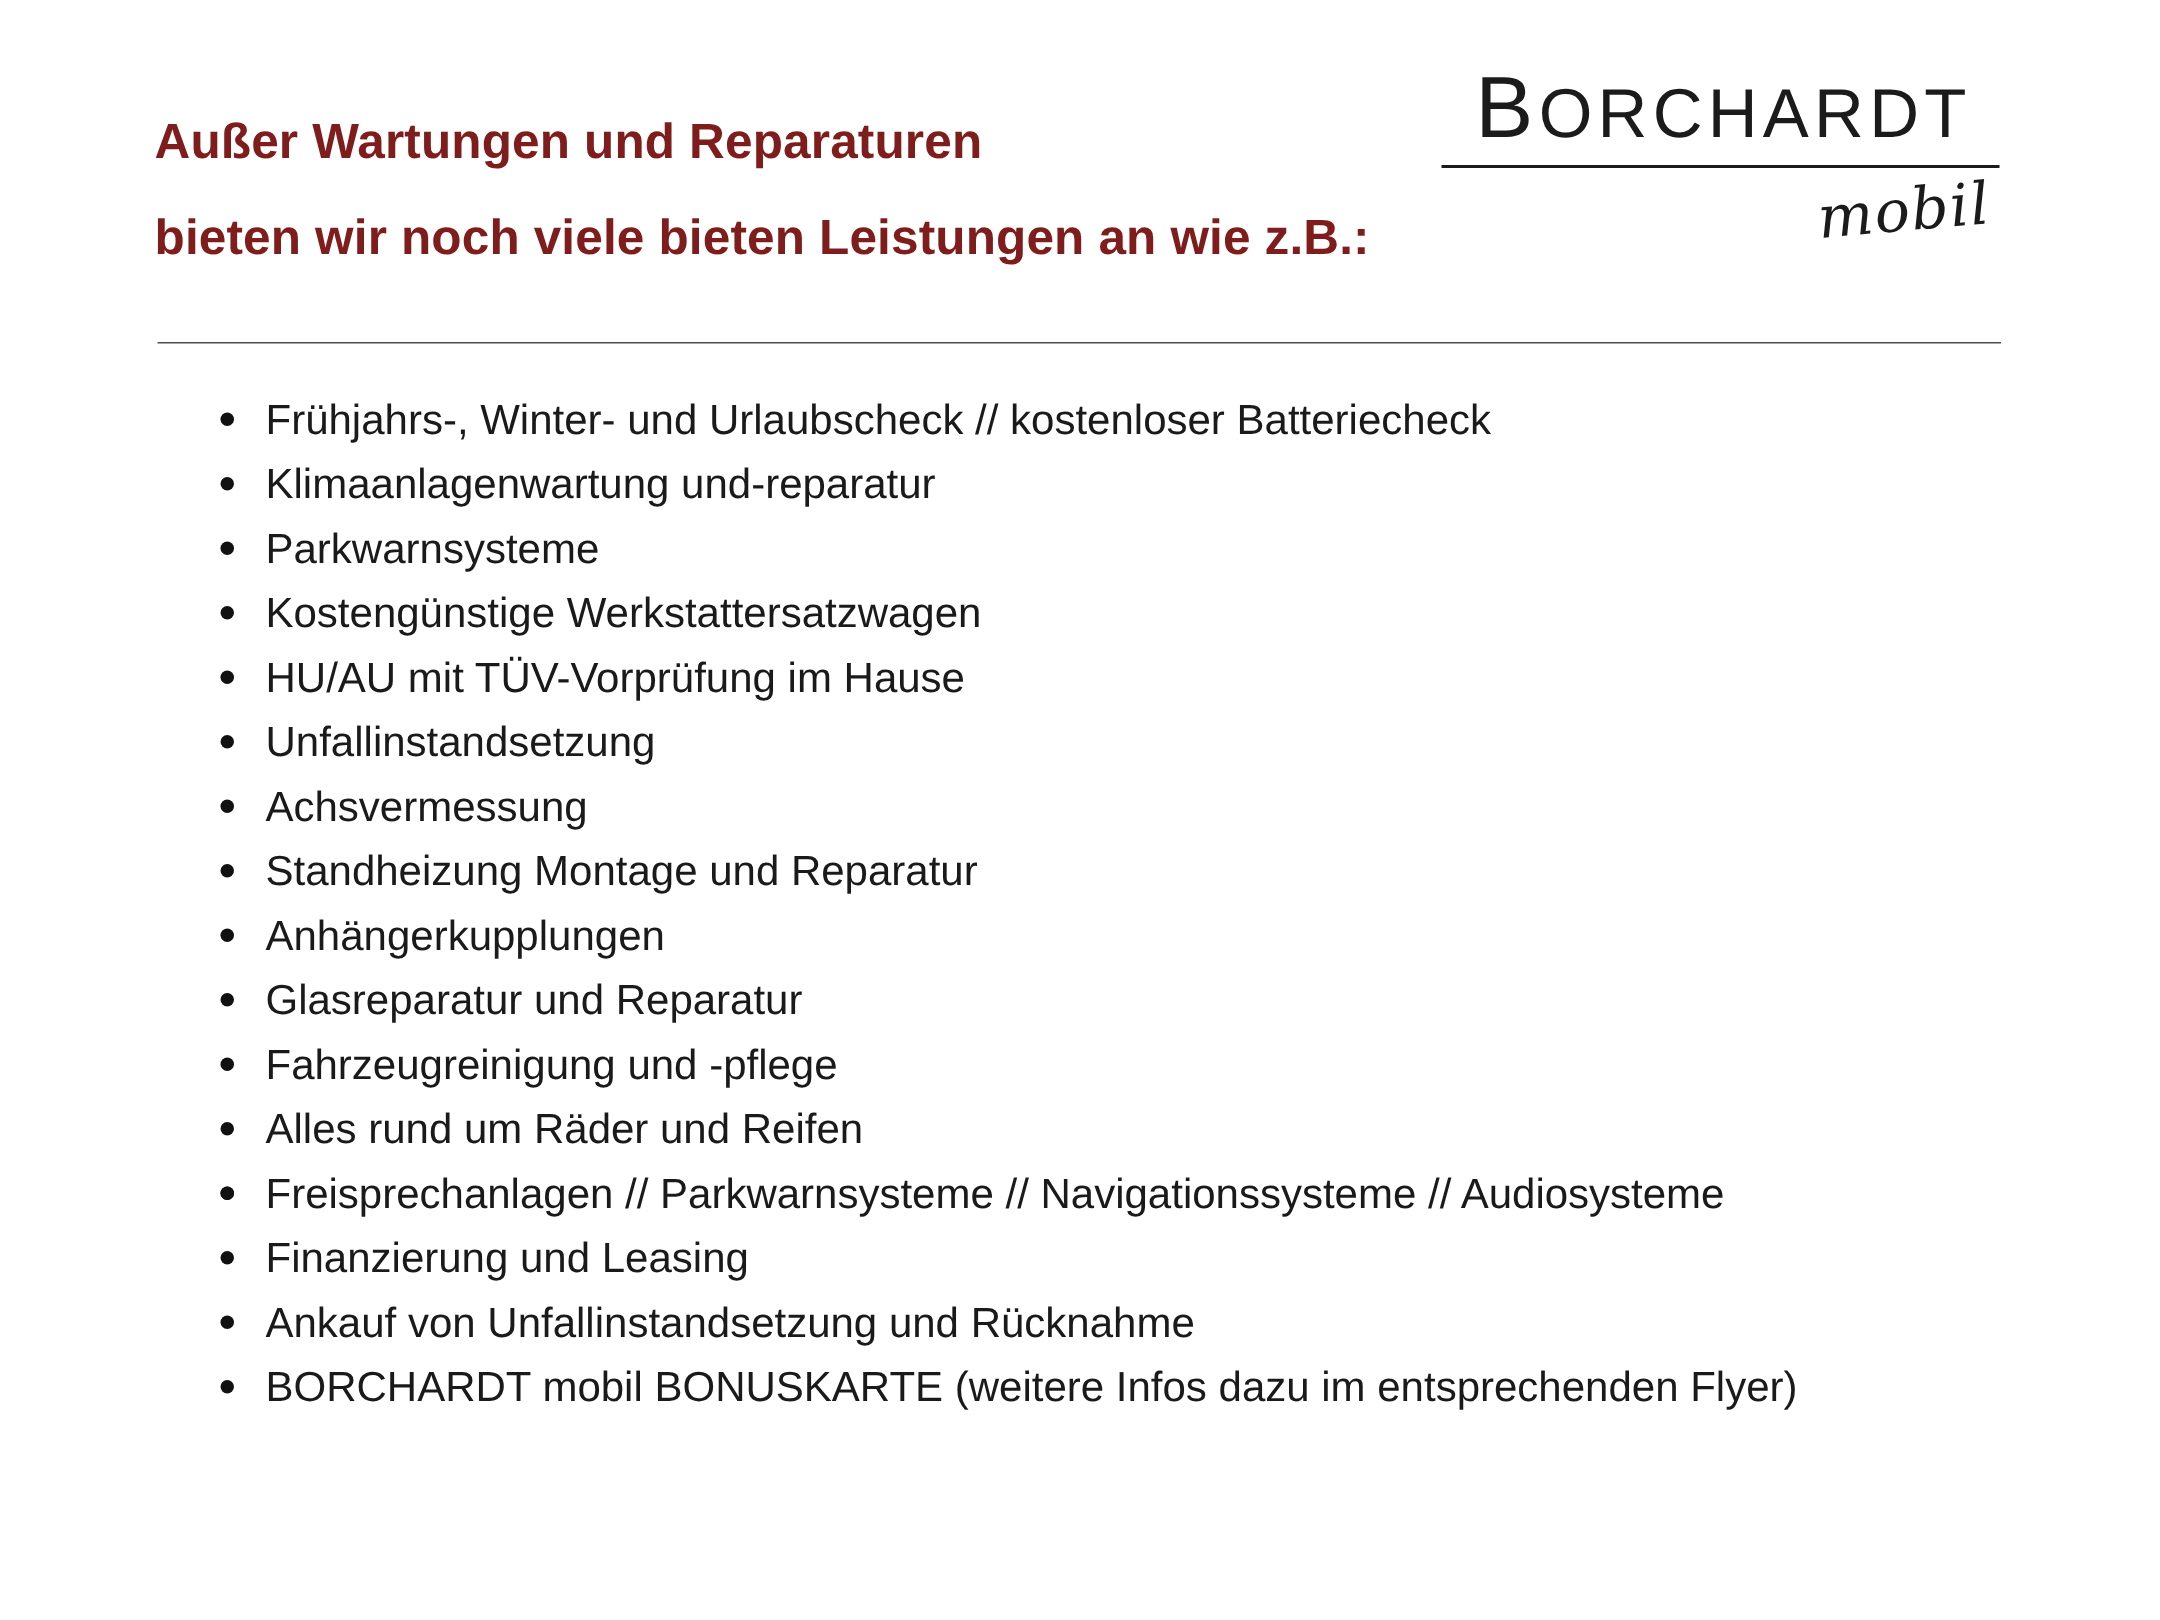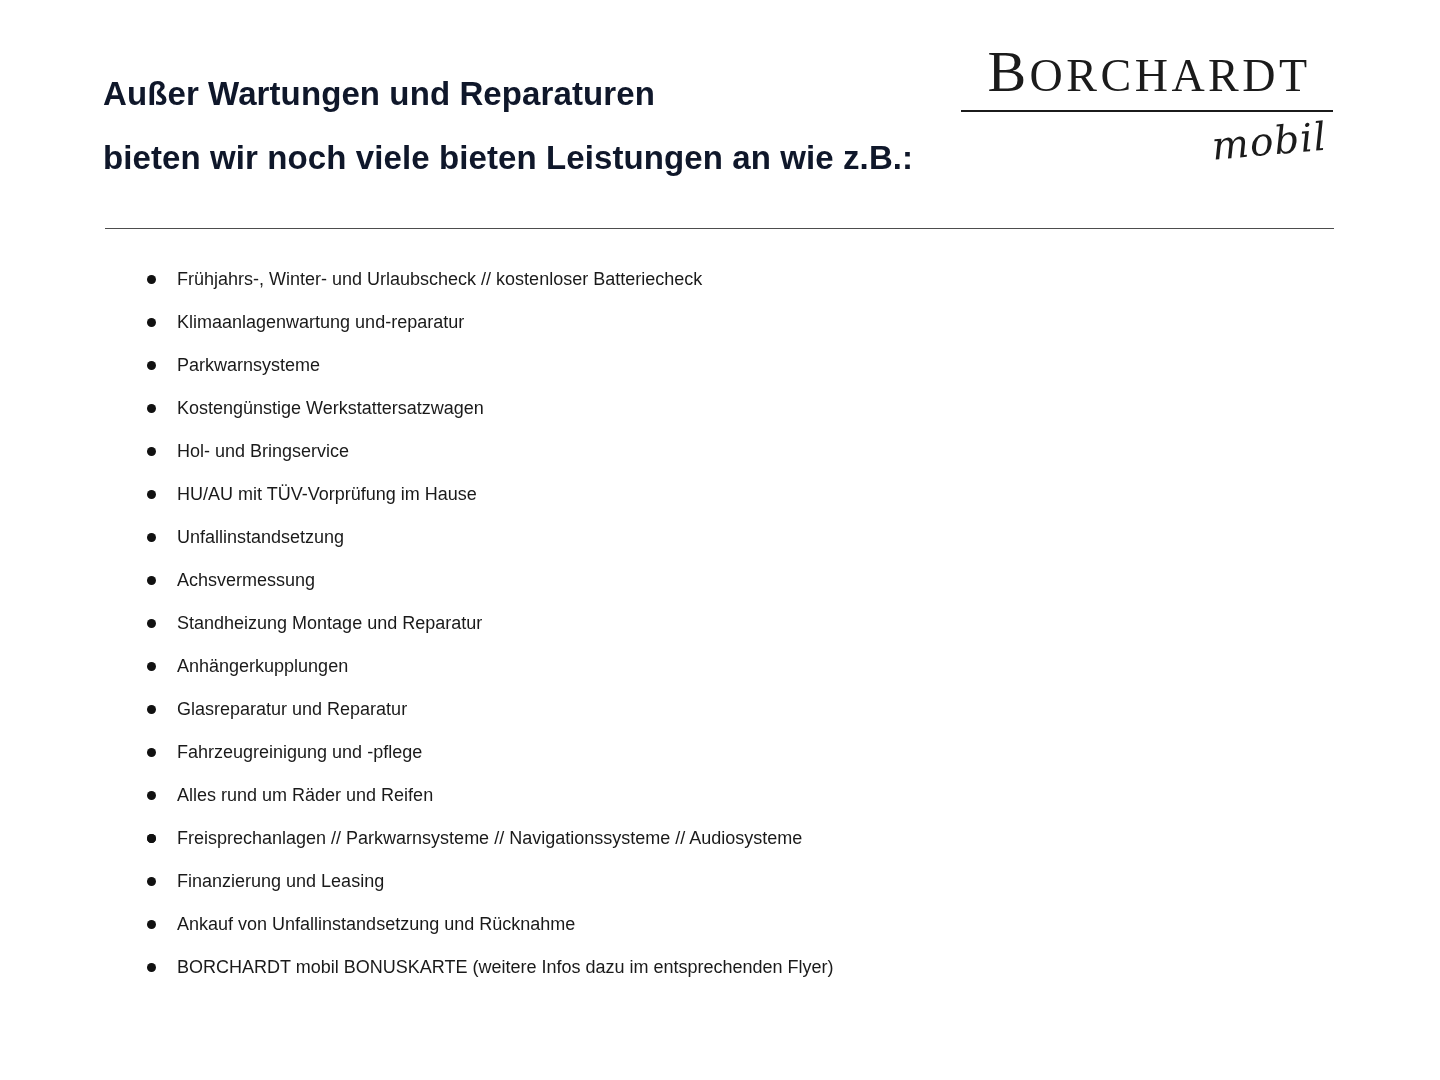--- a/index.html
+++ b/index.html
@@ -33,34 +33,34 @@
     position: absolute;
     left: 103px;
     top: 62px;
     width: 860px;
   }
   .headline {
     font-size: 33px;
     font-weight: bold;
     line-height: 1.95;
     letter-spacing: 0.1px;
-    color: #0f172a;
+    color: #7f1d1d;
     white-space: nowrap;
   }
 
   
   .logo {
     position: absolute;
     right: 107px;
     top: 42px;
     width: 372px;
     text-align: center;
   }
   .logo-word {
-    font-family: Liberation Serif, serif;
+    font-family: Liberation Sans, sans-serif;
     font-size: 46px;
     letter-spacing: 3.5px;
     color: #1b1b1b;
     line-height: 1.05;
     white-space: nowrap;
     padding-left: 4px;
   }
   .logo-word .cap {
     font-size: 58px;
   }
@@ -99,21 +99,21 @@
     left: 140px;
     top: 258px;
     width: 1250px;
     list-style: none;
     margin: 0;
     padding: 0;
   }
   .list-item {
     position: relative;
     padding-left: 37px;
-    font-size: 18px;
+    font-size: 28px;
     line-height: 43px;
     color: #1a1a1a;
     white-space: nowrap;
   }
   .bullet {
     position: absolute;
     left: 7px;
     top: 17px;
     width: 9px;
     height: 9px;
@@ -141,21 +141,20 @@
 
   </div>
 
   <div class="divider"></div>
 
   <ul class="list">
     <li class="list-item"><span class="bullet"></span><span>Frühjahrs-, Winter- und Urlaubscheck // kostenloser Batteriecheck</span></li>
     <li class="list-item"><span class="bullet"></span><span>Klimaanlagenwartung und-reparatur</span></li>
     <li class="list-item"><span class="bullet"></span><span>Parkwarnsysteme</span></li>
     <li class="list-item"><span class="bullet"></span><span>Kostengünstige Werkstattersatzwagen</span></li>
-    <li class="list-item"><span class="bullet"></span><span>Hol- und Bringservice</span></li>
     <li class="list-item"><span class="bullet"></span><span>HU/AU mit TÜV-Vorprüfung im Hause</span></li>
     <li class="list-item"><span class="bullet"></span><span>Unfallinstandsetzung</span></li>
     <li class="list-item"><span class="bullet"></span><span>Achsvermessung</span></li>
     <li class="list-item"><span class="bullet"></span><span>Standheizung Montage und Reparatur</span></li>
     <li class="list-item"><span class="bullet"></span><span>Anhängerkupplungen</span></li>
     <li class="list-item"><span class="bullet"></span><span>Glasreparatur und Reparatur</span></li>
     <li class="list-item"><span class="bullet"></span><span>Fahrzeugreinigung und -pflege</span></li>
     <li class="list-item"><span class="bullet"></span><span>Alles rund um Räder und Reifen</span></li>
     <li class="list-item"><span class="bullet"></span></li>
     <li class="list-item"><span class="bullet"></span><span>Freisprechanlagen // Parkwarnsysteme // Navigationssysteme // Audiosysteme</span></li>

